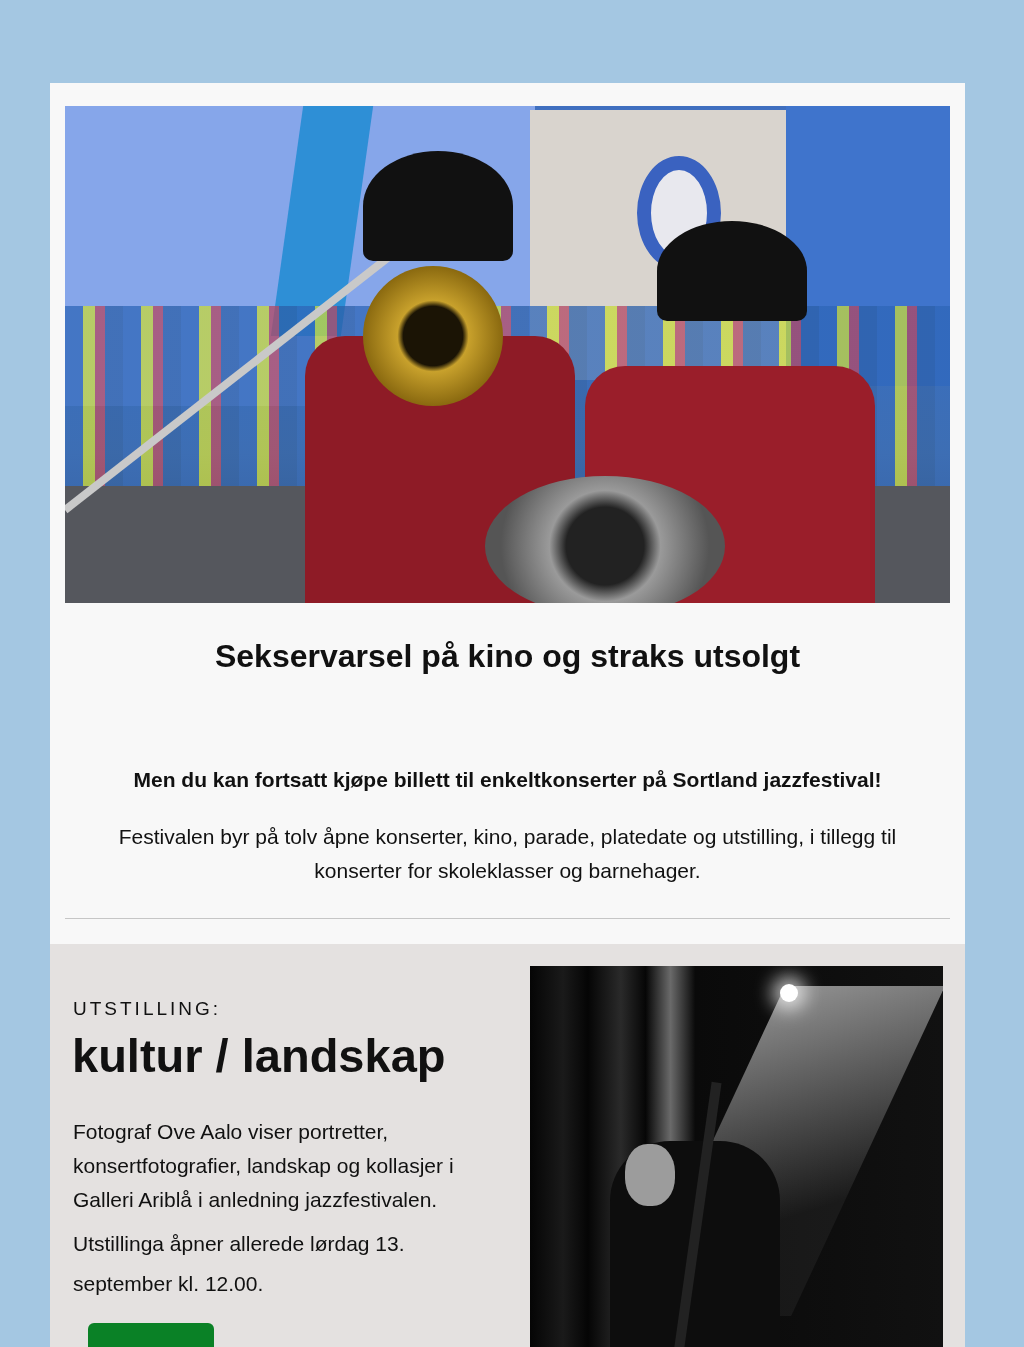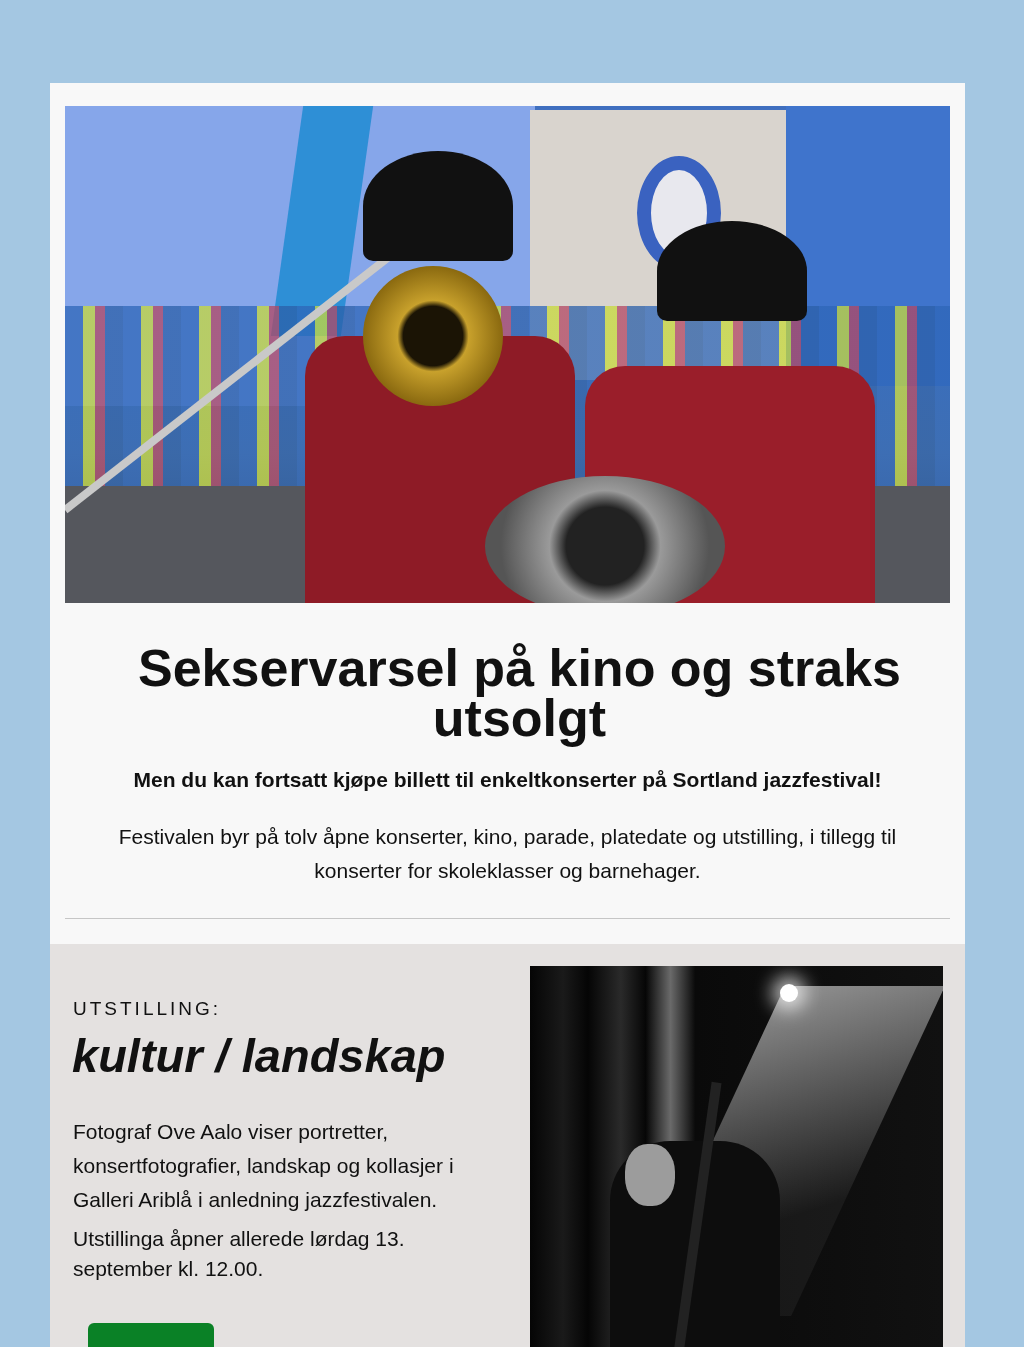--- a/index.html
+++ b/index.html
@@ -30,46 +30,46 @@
     .hero .coat1 { position:absolute; left:240px; top:230px; width:270px; height:267px; background:#8e1b26; border-radius:40px 40px 0 0; }
     .hero .coat2 { position:absolute; left:520px; top:260px; width:290px; height:237px; background:#9a1e2a; border-radius:40px 40px 0 0; }
     .hero .hat1 { position:absolute; left:298px; top:45px; width:150px; height:110px; background:#111; border-radius:50% 50% 10px 10px; }
     .hero .hat2 { position:absolute; left:592px; top:115px; width:150px; height:100px; background:#111; border-radius:50% 50% 10px 10px; }
     .hero .bell1 { position:absolute; left:298px; top:160px; width:140px; height:140px; border-radius:50%; background:radial-gradient(circle,#1b1405 30%,#c8a12c 36%,#8b6a10 70%); }
     .hero .bell2 { position:absolute; left:420px; top:370px; width:240px; height:140px; border-radius:50%; background:radial-gradient(circle,#222 28%,#9a9a9a 40%,#555 75%); }
     .hero .slide { position:absolute; left:0; top:400px; width:420px; height:8px; background:#c9c9c9; transform:rotate(-38deg); transform-origin:left center; }
 
     .headline {
       position:absolute; left:15px; top:548px; width:885px;
-      text-align:center; font-weight:bold; font-size:52px; line-height:50px; margin:12px;
+      text-align:center; font-weight:bold; font-size:32px; line-height:50px; margin:0;
     }
     .subhead {
       position:absolute; left:15px; top:683px; width:885px;
       text-align:center; font-weight:bold; font-size:21px; line-height:28px; margin:0;
     }
     .intro {
       position:absolute; left:25px; top:737px; width:865px;
       text-align:center; font-size:21px; line-height:34px; margin:0;
     }
     .divider { position:absolute; left:15px; top:835px; width:885px; height:1px; background:#c6c6c6; border:0; margin:0; }
 
     .feature {
       position:absolute; left:0; top:861px; width:915px; height:440px; background:#e4e1e0;
     }
     .kicker {
       position:absolute; left:23px; top:54px; font-weight:normal; font-size:19px; letter-spacing:3px; margin:0;
     }
     .feature-title {
-      position:absolute; left:22px; top:82px; font-weight:bold; font-size:47px; line-height:60px; margin:0;font-style:italic;
+      position:absolute; left:22px; top:82px; font-weight:bold; font-size:47px; line-height:60px; margin:0;
     }
     .feature-body {
       position:absolute; left:23px; top:171px; width:430px; font-size:21px; line-height:34px; margin:0;
     }
     .feature-body2 {
-      position:absolute; left:23px; top:280px; width:430px; font-size:21px; line-height:30px; margin:0;
+      position:absolute; left:23px; top:280px; width:430px; font-size:21px; line-height:40px; margin:0;
     }
     .cta {
       position:absolute; left:38px; top:379px; width:126px; height:50px;
       background:#0a8126; border-radius:6px; border:0; color:#fff; font-size:18px; cursor:pointer;
     }
     .photo2 {
       position:absolute; left:480px; top:22px; width:413px; height:420px; overflow:hidden;
       background:linear-gradient(90deg,#050505 0%,#1a1a1a 8%,#050505 14%,#2a2a2a 22%,#060606 28%,#6a6a6a 34%,#0a0a0a 40%,#111 100%);
     }
     .photo2 .beam { position:absolute; left:255px; top:20px; width:160px; height:330px;

